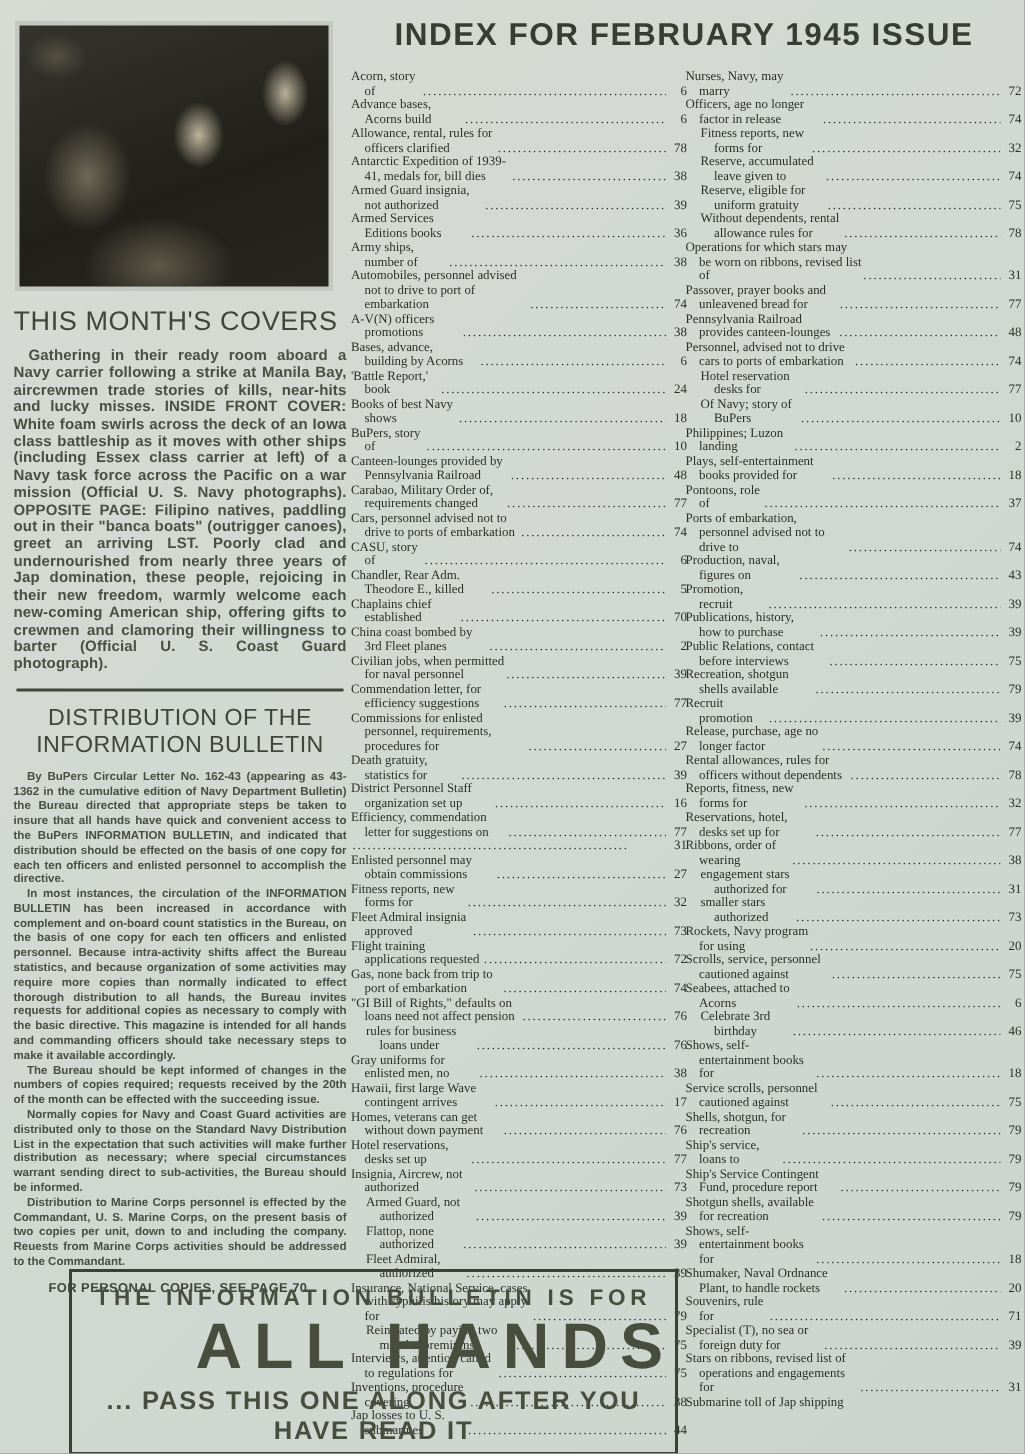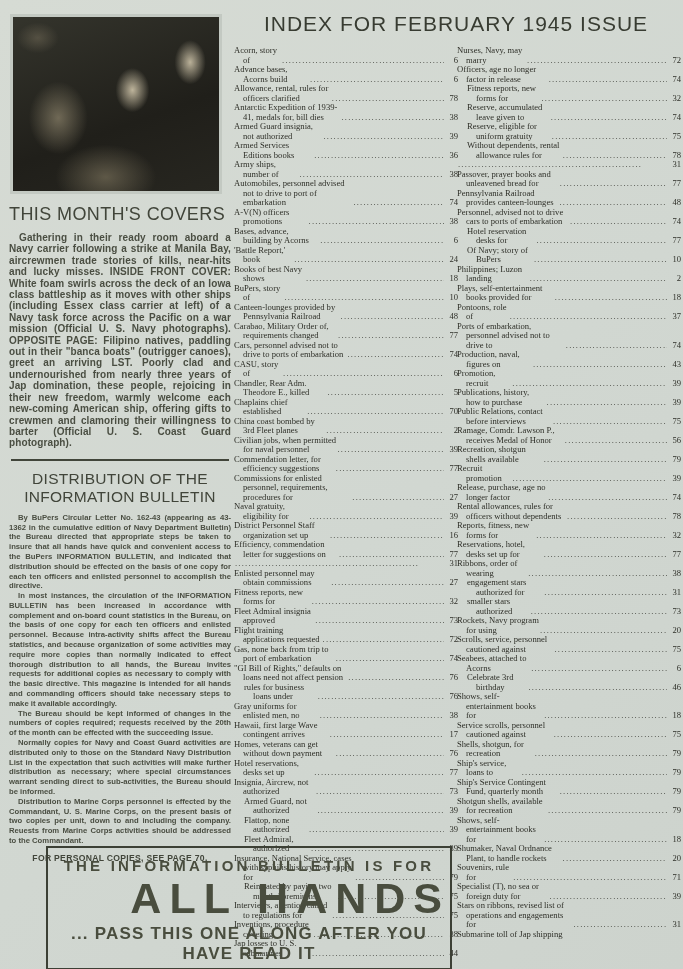--- a/index.html
+++ b/index.html
@@ -4,21 +4,21 @@
 <style>
   html,body { margin:0; padding:0; background:#9aa099; }
   .page {
     position:relative; width:683px; height:969px; margin:0 auto;
     background:linear-gradient(135deg,#d6dbd4 0%,#d1d7d1 55%,#cdd3cd 100%);
     overflow:hidden; font-family:"Liberation Sans",sans-serif; color:#3a3d33;
   }
   
   .main-title {
     position:absolute; left:234px; top:12px; width:444px; text-align:center;
-    font-size:21px; font-weight:normal; letter-spacing:1px; color:#383c32;
+    font-size:21px; font-weight:bold; letter-spacing:1px; color:#383c32;
   }
   
   .photo {
     position:absolute; left:10px; top:14px; width:212px; height:180px;
     background:#c3c9c2; padding:3px; box-sizing:border-box;
   }
   .photo-inner {
     width:100%; height:100%;
     background:
       radial-gradient(ellipse 26px 34px at 58% 42%, rgba(198,188,162,.95), rgba(198,188,162,0) 65%),
@@ -210,21 +210,21 @@
         <span class="ix-text">Commendation letter, for efficiency suggestions</span>
         <span class="ix-leader"></span>
         <span class="ix-page">77</span>
       </div>
       <div class="ix-entry">
         <span class="ix-text">Commissions for enlisted personnel, requirements, procedures for</span>
         <span class="ix-leader"></span>
         <span class="ix-page">27</span>
       </div>
       <div class="ix-entry">
-        <span class="ix-text">Naval gratuity, eligibility for</span>
+        <span class="ix-text">Death gratuity, statistics for</span>
         <span class="ix-leader"></span>
         <span class="ix-page">39</span>
       </div>
       <div class="ix-entry">
         <span class="ix-text">District Personnel Staff organization set up</span>
         <span class="ix-leader"></span>
         <span class="ix-page">16</span>
       </div>
       <div class="ix-entry">
         <span class="ix-text">Efficiency, commendation letter for suggestions on</span>
@@ -361,20 +361,21 @@
         <span class="ix-text">Reserve, eligible for uniform gratuity</span>
         <span class="ix-leader"></span>
         <span class="ix-page">75</span>
       </div>
       <div class="ix-entry ind">
         <span class="ix-text">Without dependents, rental allowance rules for</span>
         <span class="ix-leader"></span>
         <span class="ix-page">78</span>
       </div>
       <div class="ix-entry">
+        <span class="ix-text">Operations for which stars may be worn on ribbons, revised list of</span>
         <span class="ix-leader"></span>
         <span class="ix-page">31</span>
       </div>
       <div class="ix-entry">
         <span class="ix-text">Passover, prayer books and unleavened bread for</span>
         <span class="ix-leader"></span>
         <span class="ix-page">77</span>
       </div>
       <div class="ix-entry">
         <span class="ix-text">Pennsylvania Railroad provides canteen-lounges</span>
@@ -430,25 +431,20 @@
         <span class="ix-text">Publications, history, how to purchase</span>
         <span class="ix-leader"></span>
         <span class="ix-page">39</span>
       </div>
       <div class="ix-entry">
         <span class="ix-text">Public Relations, contact before interviews</span>
         <span class="ix-leader"></span>
         <span class="ix-page">75</span>
       </div>
       <div class="ix-entry">
-        <span class="ix-text">Ramage, Comdr. Lawson P., receives Medal of Honor</span>
-        <span class="ix-leader"></span>
-        <span class="ix-page">56</span>
-      </div>
-      <div class="ix-entry">
         <span class="ix-text">Recreation, shotgun shells available</span>
         <span class="ix-leader"></span>
         <span class="ix-page">79</span>
       </div>
       <div class="ix-entry">
         <span class="ix-text">Recruit promotion</span>
         <span class="ix-leader"></span>
         <span class="ix-page">39</span>
       </div>
       <div class="ix-entry">
@@ -520,21 +516,21 @@
         <span class="ix-text">Shells, shotgun, for recreation</span>
         <span class="ix-leader"></span>
         <span class="ix-page">79</span>
       </div>
       <div class="ix-entry">
         <span class="ix-text">Ship's service, loans to</span>
         <span class="ix-leader"></span>
         <span class="ix-page">79</span>
       </div>
       <div class="ix-entry">
-        <span class="ix-text">Ship's Service Contingent Fund, quarterly month</span>
+        <span class="ix-text">Ship's Service Contingent Fund, procedure report</span>
         <span class="ix-leader"></span>
         <span class="ix-page">79</span>
       </div>
       <div class="ix-entry">
         <span class="ix-text">Shotgun shells, available for recreation</span>
         <span class="ix-leader"></span>
         <span class="ix-page">79</span>
       </div>
       <div class="ix-entry">
         <span class="ix-text">Shows, self-entertainment books for</span>

